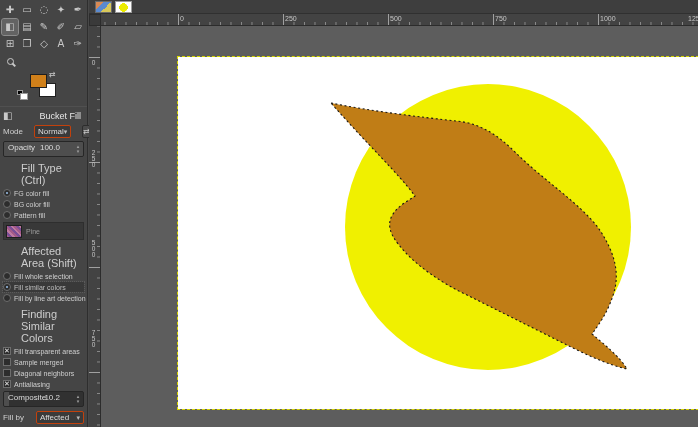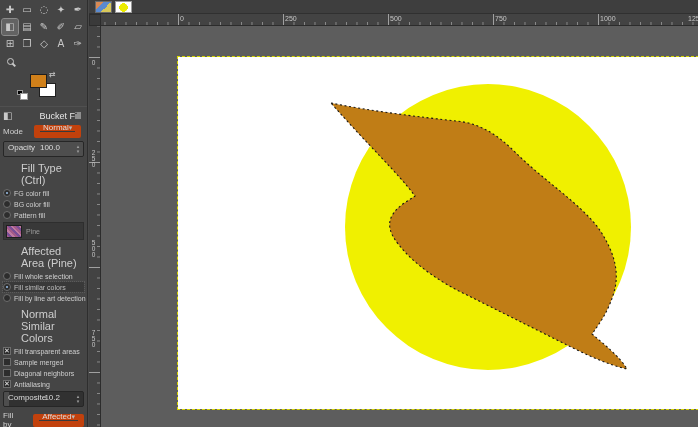--- a/index.html
+++ b/index.html
@@ -26,22 +26,22 @@
 
   .sep{height:1px;background:#363636;border-bottom:1px solid #505050;margin:4px 0 3px;}
 
   .opt{padding:0 3px;}
   .opt-header{display:flex;align-items:center;gap:4px;margin:1px 0 4px;}
   .opt-header .icon{font-family:"DejaVu Sans",sans-serif;font-size:10px;color:#c9c9c9;}
   .opt-header .t{font-size:9px;color:#e6e6e6;margin-left:23px;}
 
   .mode-row{display:flex;align-items:center;gap:11px;margin-bottom:3px;}
   .mode-row .lab{font-size:8px;color:#cfcfcf;}
-  .dd{flex:1;display:flex;align-items:flex-end;justify-content:space-between;background:#3a3a3a;
-    border:6px solid #c2410c;border-radius:2px;height:13px;padding:0 3px;font-size:8px;color:#dedede;cursor:pointer;}
+  .dd{flex:1;display:flex;align-items:center;justify-content:space-between;background:#3a3a3a;
+    border:1px solid #c2410c;border-radius:2px;height:13px;padding:0 3px;font-size:8px;color:#dedede;cursor:pointer;}
   .dd .chev{font-family:"DejaVu Sans",sans-serif;font-size:7px;color:#b9b9b9;}
   .mini-btn{width:13px;height:13px;display:flex;align-items:center;justify-content:center;background:#4b4b4b;
     border:1px solid #2d2d2d;border-radius:2px;font-size:8px;color:#c9c9c9;cursor:pointer;font-family:"DejaVu Sans",sans-serif;}
 
   .spinbar{position:relative;height:16px;background:#313131;border:1px solid #262626;border-radius:2px;
     margin:2px 0;overflow:hidden;font-size:8px;cursor:pointer;}
   .spinbar .fill{position:absolute;left:0;top:0;bottom:0;background:#4e4e4e;}
   .spinbar .txt{position:absolute;left:4px;top:1px;color:#dcdcdc;}
   .spinbar .val{position:absolute;right:23px;top:1px;color:#dcdcdc;}
   .spinbar .spins{position:absolute;right:1px;top:-1px;bottom:0;width:8px;display:flex;flex-direction:column;
@@ -197,35 +197,35 @@
     <div class="row">
       <span class="radio"></span>
       <span class="lbl">Pattern fill</span>
     </div>
 
     <div class="pattern-row">
       <div class="pattern-thumb"></div>
       <span class="pattern-name">Pine</span>
     </div>
 
-    <div class="section-label">Affected Area  (Pine)</div>
+    <div class="section-label">Affected Area  (Shift)</div>
     <div class="row">
       <span class="radio"></span>
       <span class="lbl">Fill whole selection</span>
     </div>
     <div class="row selrow">
       <span class="radio sel"></span>
       <span class="lbl">Fill similar colors</span>
     </div>
     <div class="row">
       <span class="radio"></span>
       <span class="lbl">Fill by line art detection</span>
     </div>
 
-    <div class="section-label">Normal Similar Colors</div>
+    <div class="section-label">Finding Similar Colors</div>
     <div class="row">
       <span class="cb">✕</span>
       <span class="lbl">Fill transparent areas</span>
     </div>
     <div class="row">
       <span class="cb"></span>
       <span class="lbl">Sample merged</span>
     </div>
     <div class="row">
       <span class="cb"></span>

